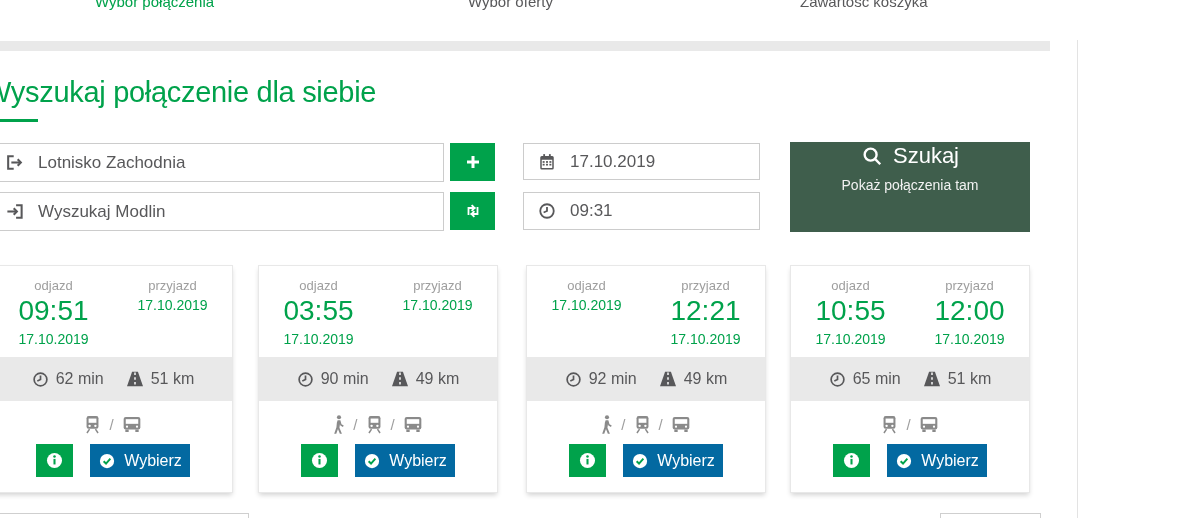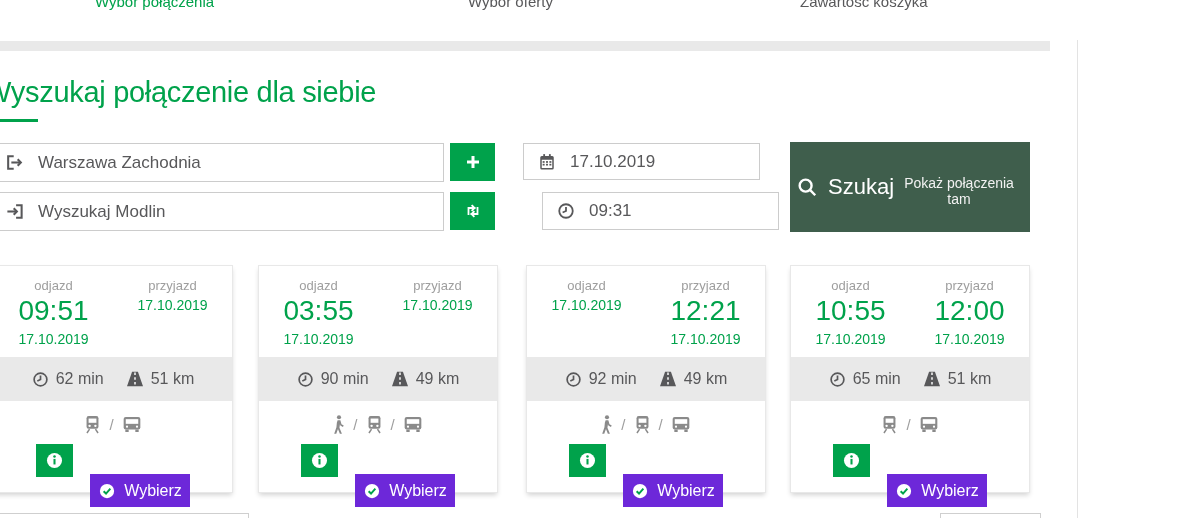--- a/index.html
+++ b/index.html
@@ -23,32 +23,32 @@
 
   
   .text-input{
     background:#fff;border:1px solid #cccccc;display:flex;align-items:center;
     color:#58585a;font-size:17px;box-sizing:border-box;cursor:text;
   }
   .text-input .in-icon{display:inline-flex;color:#58585a;margin-right:14px;}
   #input-from{left:-40px;top:143px;width:484px;height:39px;padding-left:44px;}
   #input-to{left:-40px;top:192px;width:484px;height:39px;padding-left:44px;}
   #input-date{left:523px;top:143px;width:237px;height:37px;padding-left:14px;}
-  #input-time{left:523px;top:192px;width:237px;height:38px;padding-left:14px;margin-left:19px;}
+  #input-time{left:523px;top:192px;width:237px;height:38px;padding-left:14px;}
 
   .sq-btn{
     background:#00a24b;border:none;color:#fff;display:flex;align-items:center;justify-content:center;
     cursor:pointer;padding:0;
   }
   #btn-add{left:450px;top:143px;width:45px;height:38px;}
   #btn-swap{left:450px;top:192px;width:45px;height:38px;}
 
   #btn-search{
     left:790px;top:142px;width:240px;height:90px;background:#3f5e4c;border:none;cursor:pointer;
-    display:flex;flex-direction:row;align-items:center;justify-content:flex-start;color:#fff;
+    display:flex;flex-direction:column;align-items:center;justify-content:flex-start;color:#fff;
   }
   #btn-search .search-main{display:flex;align-items:center;gap:10px;font-size:22px;}
   #btn-search .search-sub{font-size:14px;margin-top:8px;color:#f2f2f2;}
 
   
   .card{
     top:265px;width:240px;height:228px;background:#fff;border:1px solid #e8e8e8;
     box-shadow:0 3px 5px -1px rgba(0,0,0,0.18);box-sizing:border-box;
   }
   .card .cols{display:flex;text-align:center;margin-top:12px;}
@@ -69,24 +69,23 @@
   .card .modes .sep{color:#9e9e9e;font-size:15px;}
   .card .actions{
     position:absolute;left:0;top:178px;width:100%;
     display:flex;justify-content:center;gap:17px;
   }
   .btn-info{
     width:37px;height:33px;background:#00a24b;border:none;cursor:pointer;
     display:flex;align-items:center;justify-content:center;
   }
   .btn-select{
-    width:100px;height:33px;background:#6d28d9;border:none;cursor:pointer;color:#fff;
+    width:100px;height:33px;background:#0369a1;border:none;cursor:pointer;color:#fff;
     display:flex;align-items:center;justify-content:center;gap:8px;font-size:16px;
     font-family:"Liberation Sans", sans-serif;
-    margin-top:30px;
   }
 
   
   .pager-box{background:#fff;border:1px solid #cfcfcf;box-sizing:border-box;cursor:pointer;}
   #pager-left{left:-40px;top:513px;width:289px;height:24px;}
   #pager-right{left:940px;top:513px;width:101px;height:24px;}
 </style>
 </head>
 <body>
 
@@ -101,21 +100,21 @@
 <div class="abs" id="title-underline"></div>
 
 <div class="abs text-input" id="input-from">
   <span class="in-icon">
     <svg width="19" height="19" viewBox="0 0 24 24" fill="none" stroke="currentColor" stroke-width="2.6">
       <path d="M11 4 H4 V20 H11"></path>
       <path d="M8 12 H20"></path>
       <path d="M16 8 L20 12 L16 16" fill="none"></path>
     </svg>
   </span>
-  <span>Warszawa Zachodnia</span>
+  <span>Lotnisko Zachodnia</span>
 </div>
 
 <div class="abs text-input" id="input-to">
   <span class="in-icon">
     <svg width="19" height="19" viewBox="0 0 24 24" fill="none" stroke="currentColor" stroke-width="2.6">
       <path d="M14 4 H21 V20 H14"></path>
       <path d="M3 12 H15"></path>
       <path d="M11 8 L15 12 L11 16" fill="none"></path>
     </svg>
   </span>

